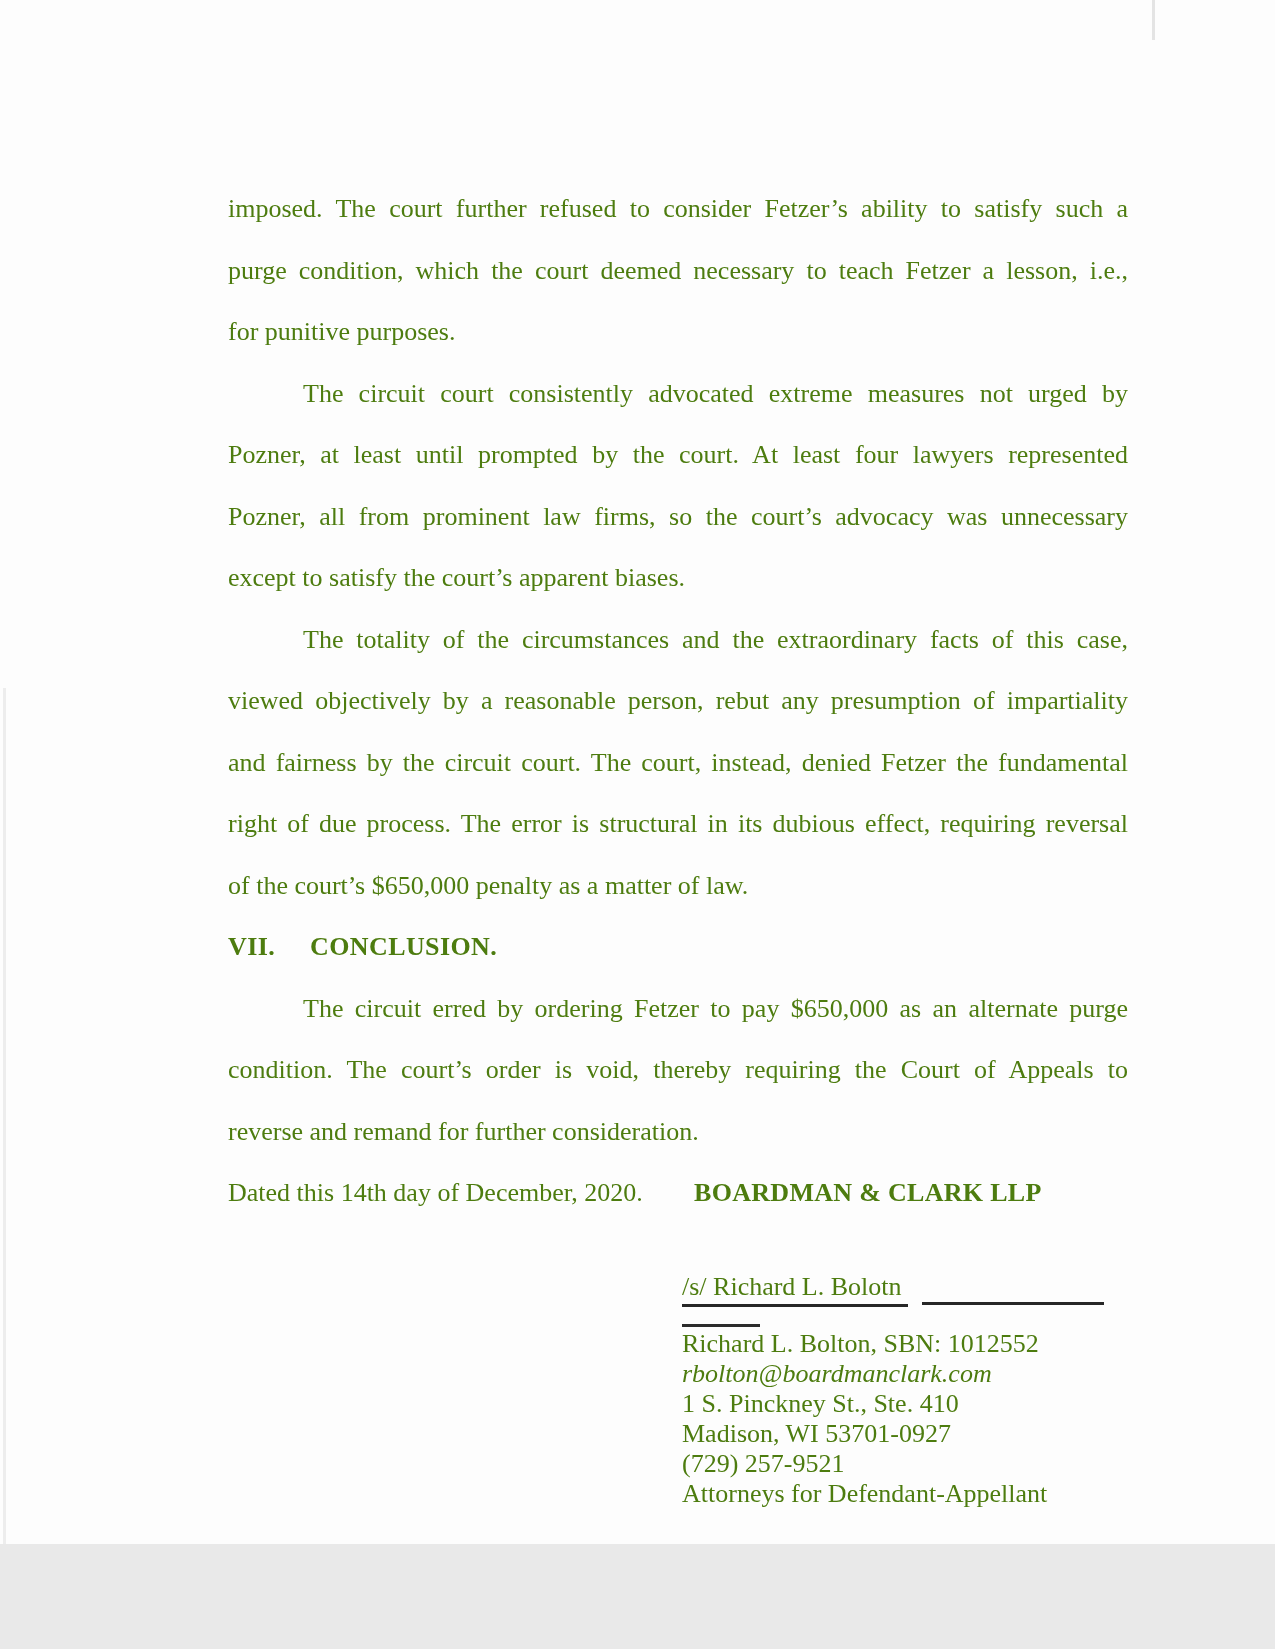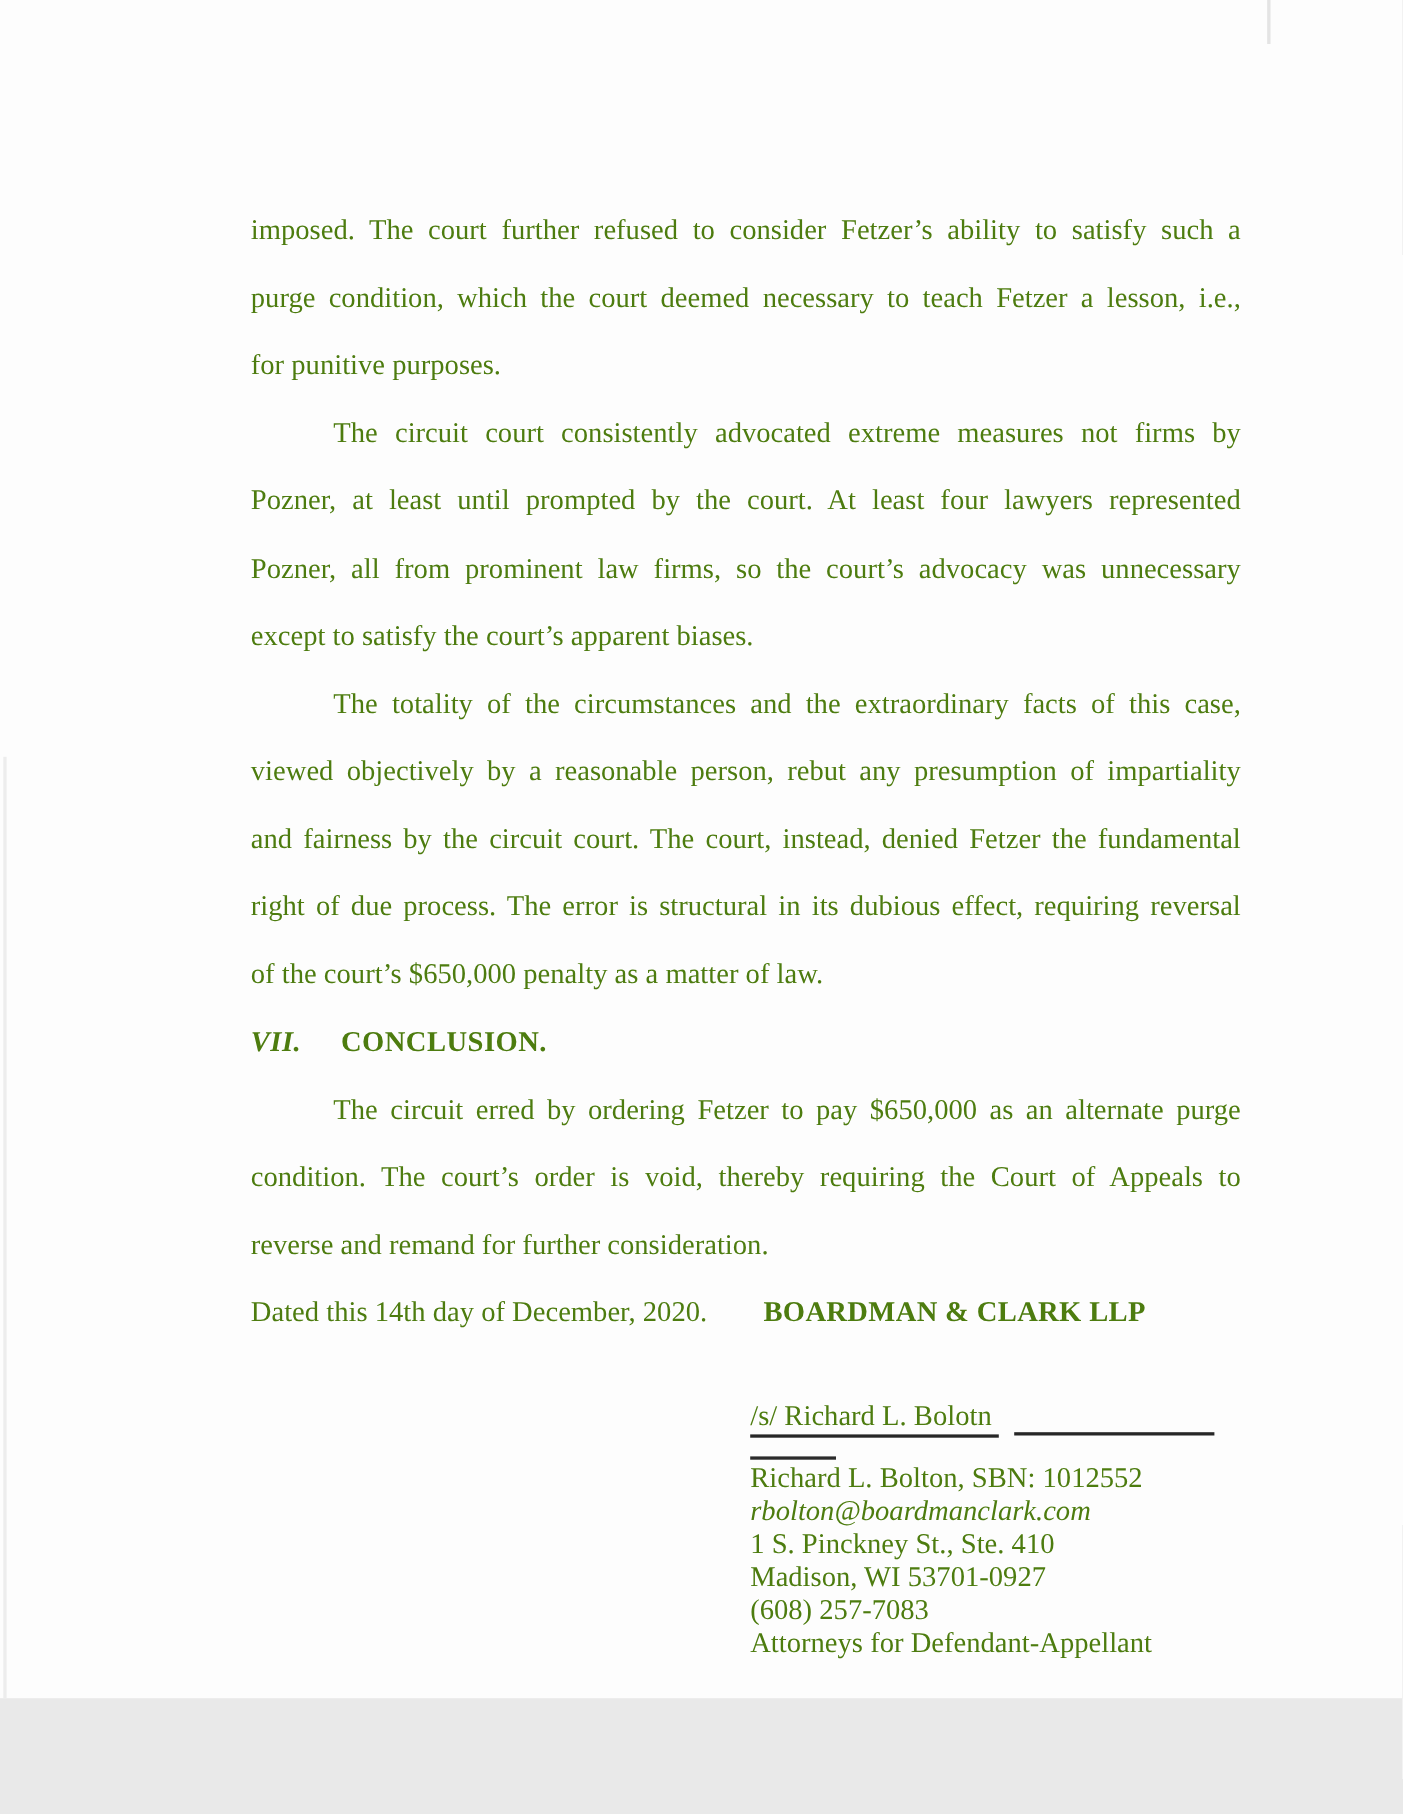--- a/index.html
+++ b/index.html
@@ -56,21 +56,20 @@
   .line.first {
     text-indent: 75px;
   }
   .line.heading {
     font-weight: bold;
     letter-spacing: 0.4px;
   }
   .heading-num {
     display: inline-block;
     width: 82px;
-    font-style: italic;
   }
   .dated-row {
     position: relative;
     height: 61.5px;
     line-height: 61.5px;
   }
   .firm-name {
     position: absolute;
     left: 466px;
     top: 0;
@@ -137,21 +136,21 @@
 <div class="page">
 
   <div class="artifact-left-edge"></div>
   <div class="artifact-top-right"></div>
 
   <div class="content">
     <div>
         <div class="line">imposed.  The court further refused to consider Fetzer’s ability to satisfy such a</div>
         <div class="line">purge condition, which the court deemed necessary to teach Fetzer a lesson, i.e.,</div>
         <div class="line last">for punitive purposes.</div>
-        <div class="line first">The circuit court consistently advocated extreme measures not firms by</div>
+        <div class="line first">The circuit court consistently advocated extreme measures not urged by</div>
         <div class="line">Pozner, at least until prompted by the court.  At least four lawyers represented</div>
         <div class="line">Pozner, all from prominent law firms, so the court’s advocacy was unnecessary</div>
         <div class="line last">except to satisfy the court’s apparent biases.</div>
         <div class="line first">The totality of the circumstances and the extraordinary facts of this case,</div>
         <div class="line">viewed objectively by a reasonable person, rebut any presumption of impartiality</div>
         <div class="line">and fairness by the circuit court.  The court, instead, denied Fetzer the fundamental</div>
         <div class="line">right of due process.  The error is structural in its dubious effect, requiring reversal</div>
         <div class="line last">of the court’s $650,000 penalty as a matter of law.</div>
         <div class="line heading last"><span class="heading-num">VII.</span><span>CONCLUSION.</span></div>
         <div class="line first">The circuit erred by ordering Fetzer to pay $650,000 as an alternate purge</div>
@@ -168,19 +167,19 @@
   <div class="sig-block">
     <div class="sig-row">
       <span class="sig-text">/s/ Richard L. Bolotn</span>
       <span class="sig-ext"></span>
     </div>
     <div class="short-rule"></div>
     <div class="sig-line">Richard L. Bolton, SBN: 1012552</div>
     <div class="sig-line sig-email">rbolton@boardmanclark.com</div>
     <div class="sig-line">1 S. Pinckney St., Ste. 410</div>
     <div class="sig-line">Madison, WI 53701-0927</div>
-    <div class="sig-line">(608) 257-7083</div>
+    <div class="sig-line">(729) 257-9521</div>
     <div class="sig-line">Attorneys for Defendant-Appellant</div>
   </div>
 
   <div class="page-number">27</div>
 
 </div>
 
 </body></html>

